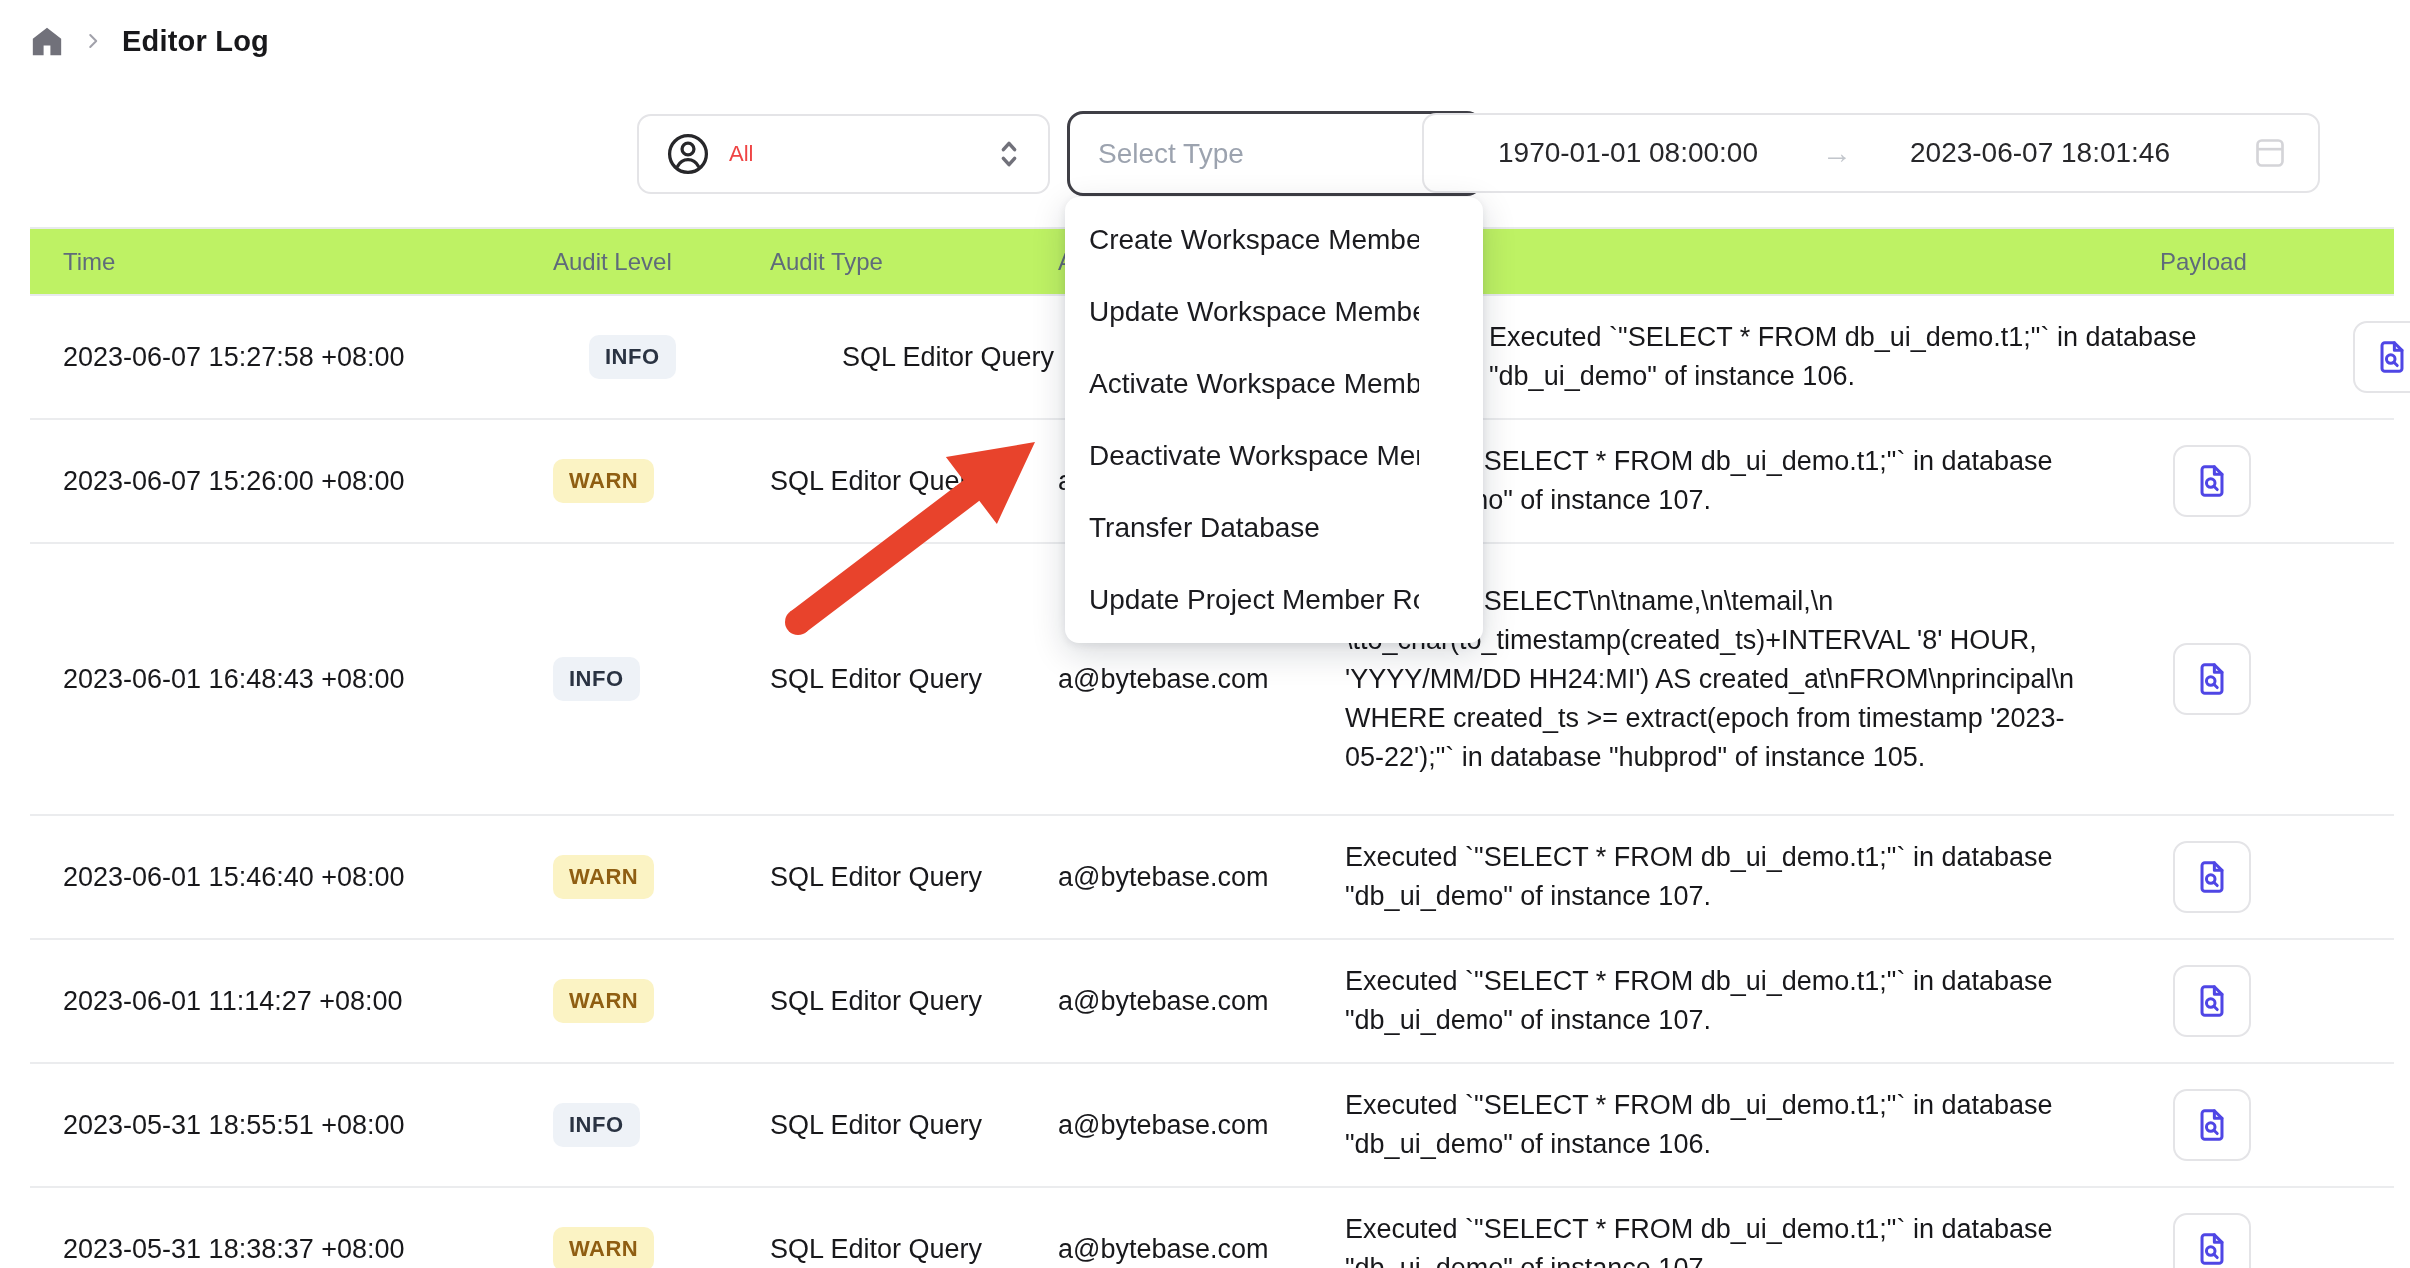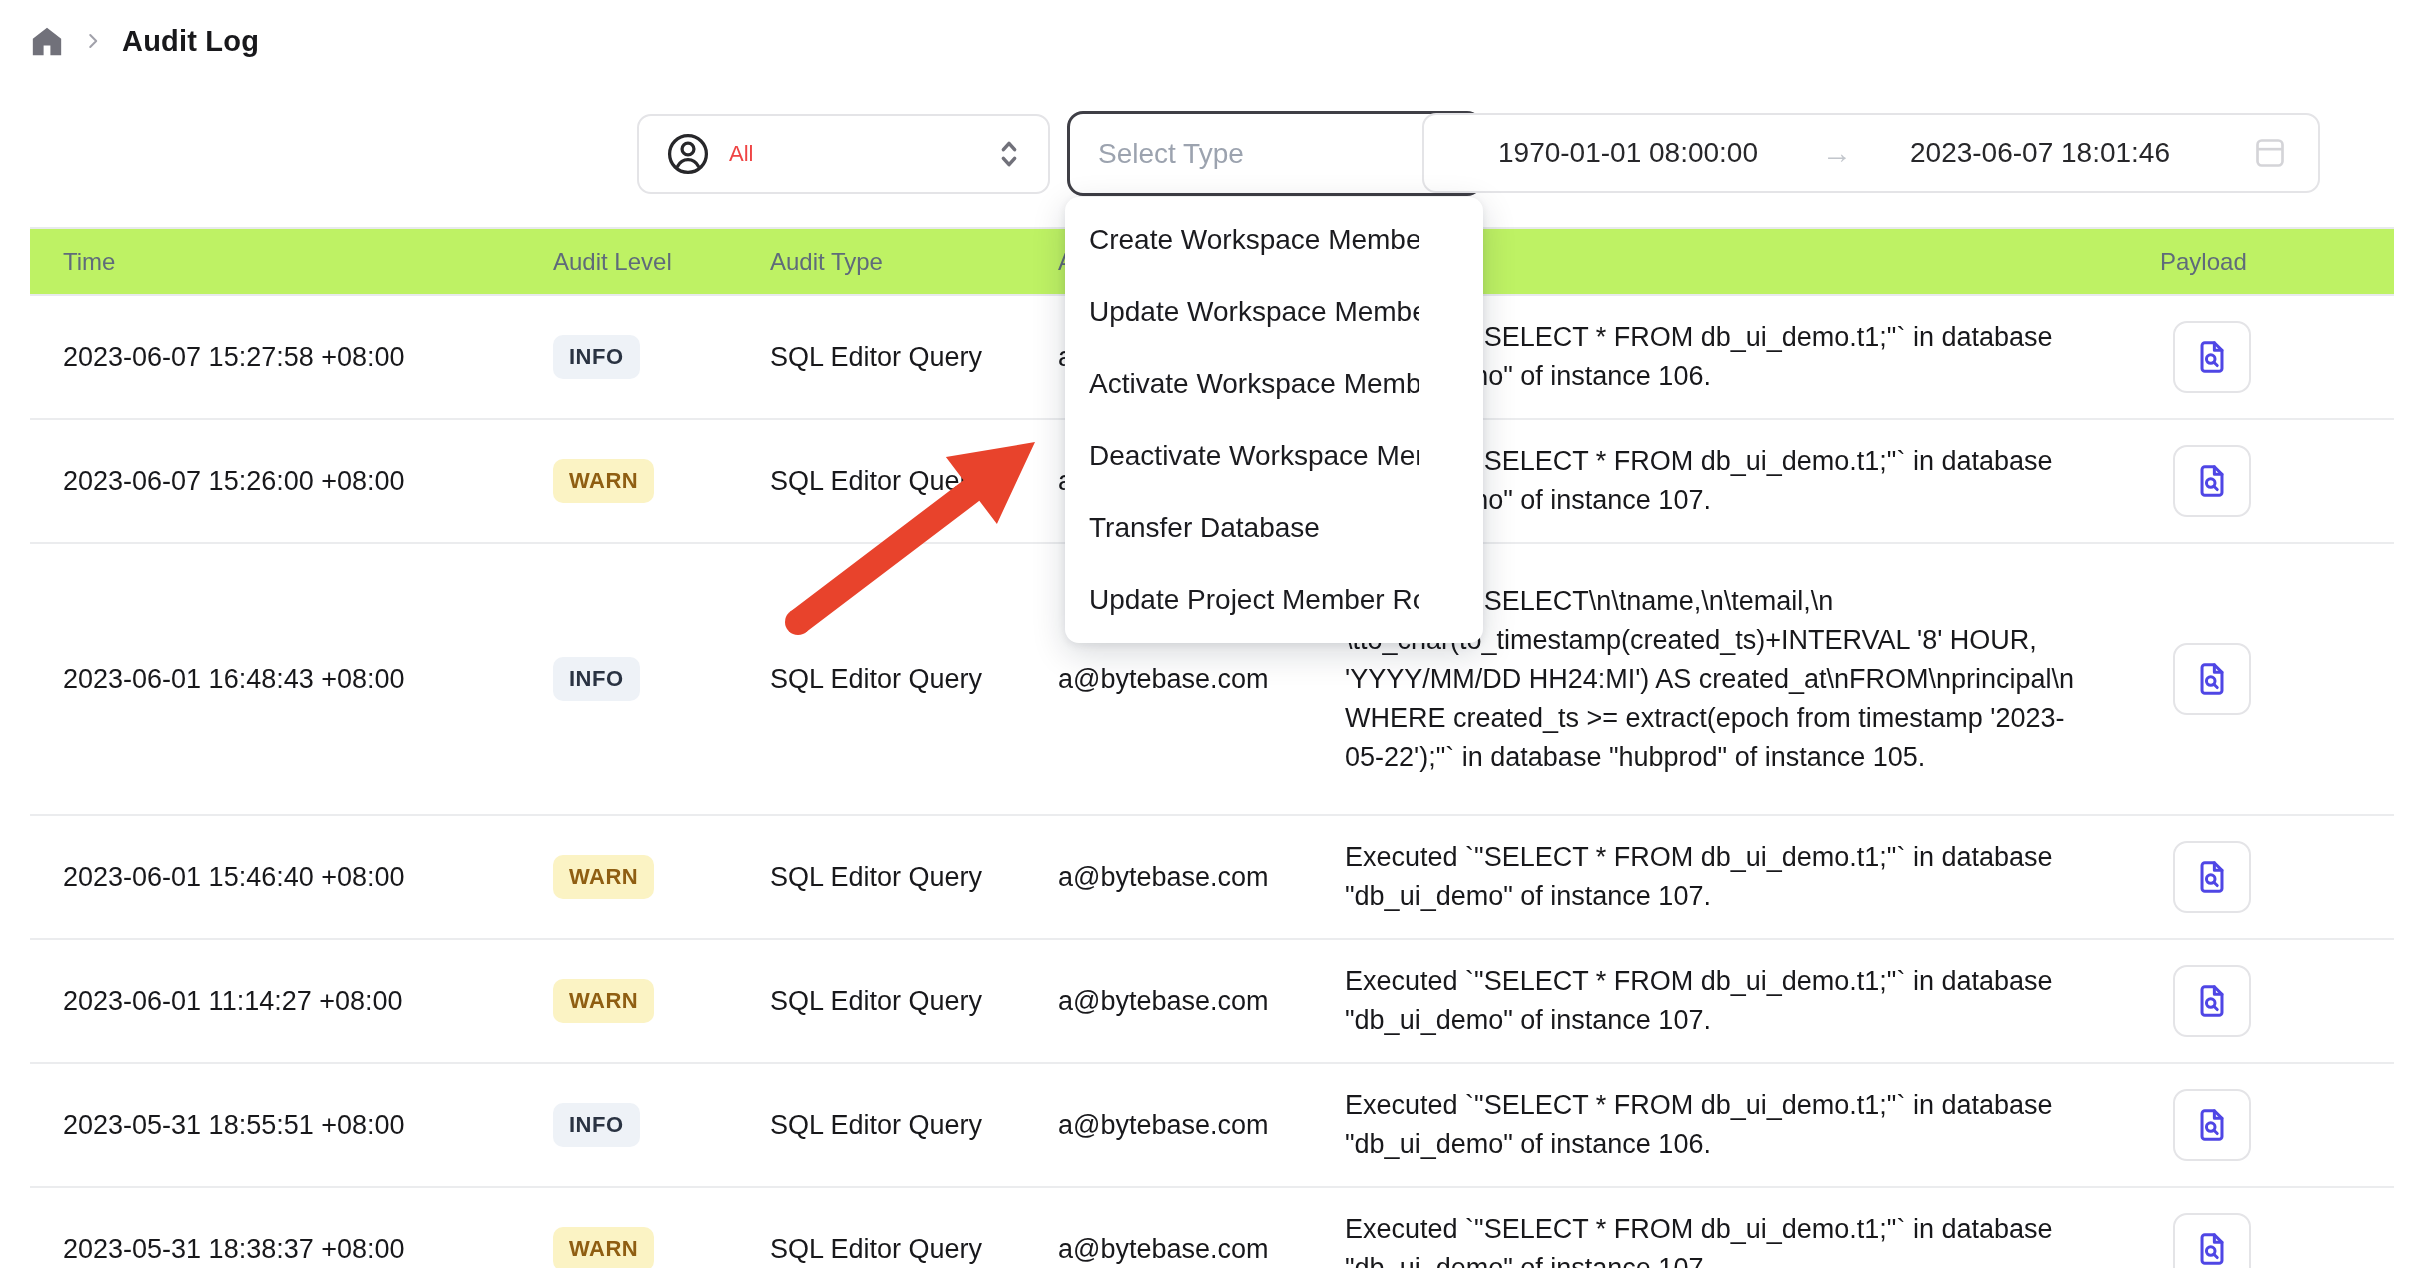--- a/index.html
+++ b/index.html
@@ -22,21 +22,21 @@
   .daterange .cal{margin-left:auto;flex:none;}
 
   
   .table{position:absolute;left:30px;top:227px;width:2364px;z-index:1;}
   .tr{display:grid;grid-template-columns:523px 217px 288px 287px 788px 261px;align-items:center;}
   .thead{height:65px;background:#bef264;border-top:2px solid #e8eaed;border-bottom:2px solid #e8eaed;}
   .thead .th{font-size:24px;font-weight:500;color:#5f6b7a;white-space:nowrap;overflow:hidden;}
   .th.c-time{padding-left:33px;}
   .th.c-payload{padding-left:27px;}
   .tbody .tr{border-bottom:2px solid #ebecee;min-height:116px;background:#fff;}
-  .tbody .tr:nth-child(1){min-height:110px;}
+  .tbody .tr:nth-child(1){min-height:110px;gap:36px;}
   .tbody .tr:nth-child(3){min-height:270px;}
   .tbody .tr:nth-child(7){min-height:110px;border-bottom:2px solid #e8eaed;}
   .td{font-size:27px;color:#18181b;white-space:nowrap;}
   .td.c-time{padding-left:33px;}
   .td.c-comment{white-space:normal;line-height:39px;padding:22px 55px 22px 0;overflow-wrap:break-word;word-wrap:break-word;}
   .badge{display:inline-block;padding:9px 16px;border-radius:10px;font-size:22px;font-weight:700;letter-spacing:.5px;}
   .badge.info{background:#eef2f7;color:#2a3342;}
   .badge.warn{background:#fbf3c4;color:#8f5e12;}
   .pl-btn{margin-left:40px;width:78px;height:72px;border:2px solid #e4e4e7;border-radius:14px;background:#fff;display:flex;align-items:center;justify-content:center;cursor:pointer;padding:0;}
 
@@ -55,21 +55,21 @@
   <span style="display:flex;cursor:pointer;">
     <svg width="34" height="34" viewBox="0 0 24 24">
         <path d="M12 2.6 22 10.4 V22 H14.4 V15.2 H9.6 V22 H2 V10.4 Z" fill="#71717a"></path>
       </svg>
   </span>
   <span style="display:flex;">
     <svg width="22" height="22" viewBox="0 0 24 24" fill="none">
         <polyline points="9,5.5 15.5,12 9,18.5" stroke="#a1a1aa" stroke-width="2.2" stroke-linecap="round" stroke-linejoin="round"></polyline>
       </svg>
   </span>
-  <span class="title">Audit Log</span>
+  <span class="title">Editor Log</span>
 </div>
 
 <div class="sel actor-sel">
   <span style="display:flex;">
     <svg width="46" height="46" viewBox="0 0 24 24" fill="none" stroke="#27272a" stroke-width="1.7" stroke-linecap="round">
       <circle cx="12" cy="12" r="9.6"></circle>
         <circle cx="12" cy="9.4" r="3.1"></circle>
       <path d="M6.6 18.4c1.2-2.4 3-3.5 5.4-3.5s4.2 1.1 5.4 3.5"></path>
     </svg>
   </span>

